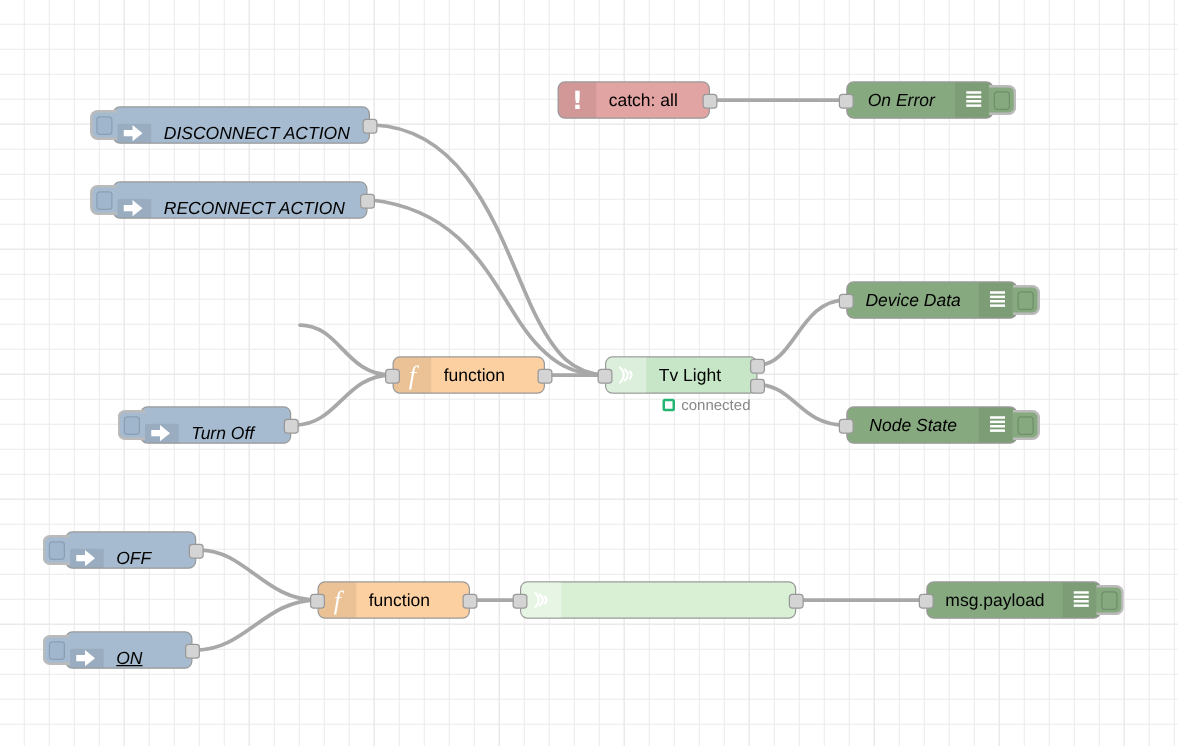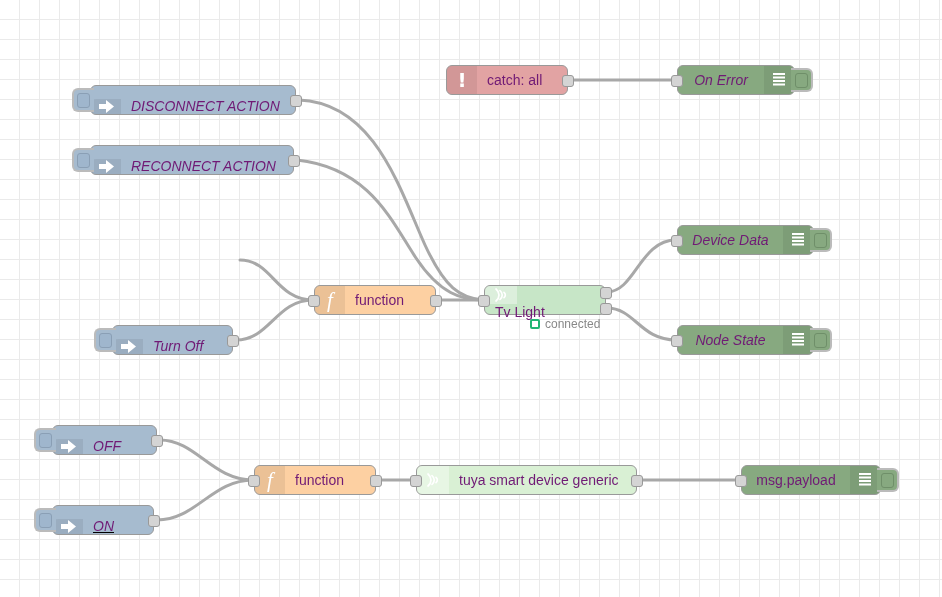--- a/index.html
+++ b/index.html
@@ -49,21 +49,21 @@
     border-radius: 6px;
     display: flex;
     align-items: stretch;
     z-index: 5;
   }
   .node-label {
     display: flex;
     align-items: center;
     padding: 0 10px;
     font-size: 14px;
-    color: #701a75;
+    color: #000000;
     white-space: nowrap;
   }
   .node-label.italic { font-style: italic; }
 
   
   .port {
     position: absolute;
     width: 12px;
     height: 12px;
     box-sizing: border-box;
@@ -158,21 +158,21 @@
     position: absolute;
     right: 3px; top: 3px;
     width: 13px; height: 15px;
     box-sizing: border-box;
     background: #87a980;
     border: 1px solid #6f8f69;
     border-radius: 3px;
   }
 
   
-  .tuya-dark { background: #c7e6c7; flex-direction: column; }
+  .tuya-dark { background: #c7e6c7; }
   .tuya-light { background: #d9f0d4; }
   .wifi-box {
     width: 32px;
     display: flex;
     align-items: center;
     justify-content: center;
     border-radius: 5px 0 0 5px;
     background: rgba(255,255,255,0.38);
     flex: none;
   }
@@ -402,21 +402,20 @@
     <span class="port" style="left:-7px; top:9px;"></span>
     <span class="wifi-box">
       <svg width="18" height="18" viewBox="0 0 18 18">
         <g fill="none" stroke="#fff" stroke-width="1.7" stroke-linecap="round">
           <path d="M4 3 C8 6.5, 8 11.5, 4 15"></path>
           <path d="M8 4.6 C11 7.2, 11 10.8, 8 13.4"></path>
           <path d="M12 6.3 C13.8 7.9, 13.8 10.1, 12 11.7"></path>
         </g>
       </svg>
     </span>
-    <span class="node-label">tuya smart device generic</span>
     <span class="port" style="right:-7px; top:9px;"></span>
   </div>
 
   <div class="node debug" style="left:741px; top:465px; width:140px;">
     <span class="port" style="left:-7px; top:9px;"></span>
     <span class="node-label" style="flex:1; justify-content:center;">msg.payload</span>
     <span class="debug-icon-box">
       <svg width="14" height="16" viewBox="0 0 14 16">
         <g fill="#fff">
             <rect x="1" y="1" width="12" height="2"></rect>

